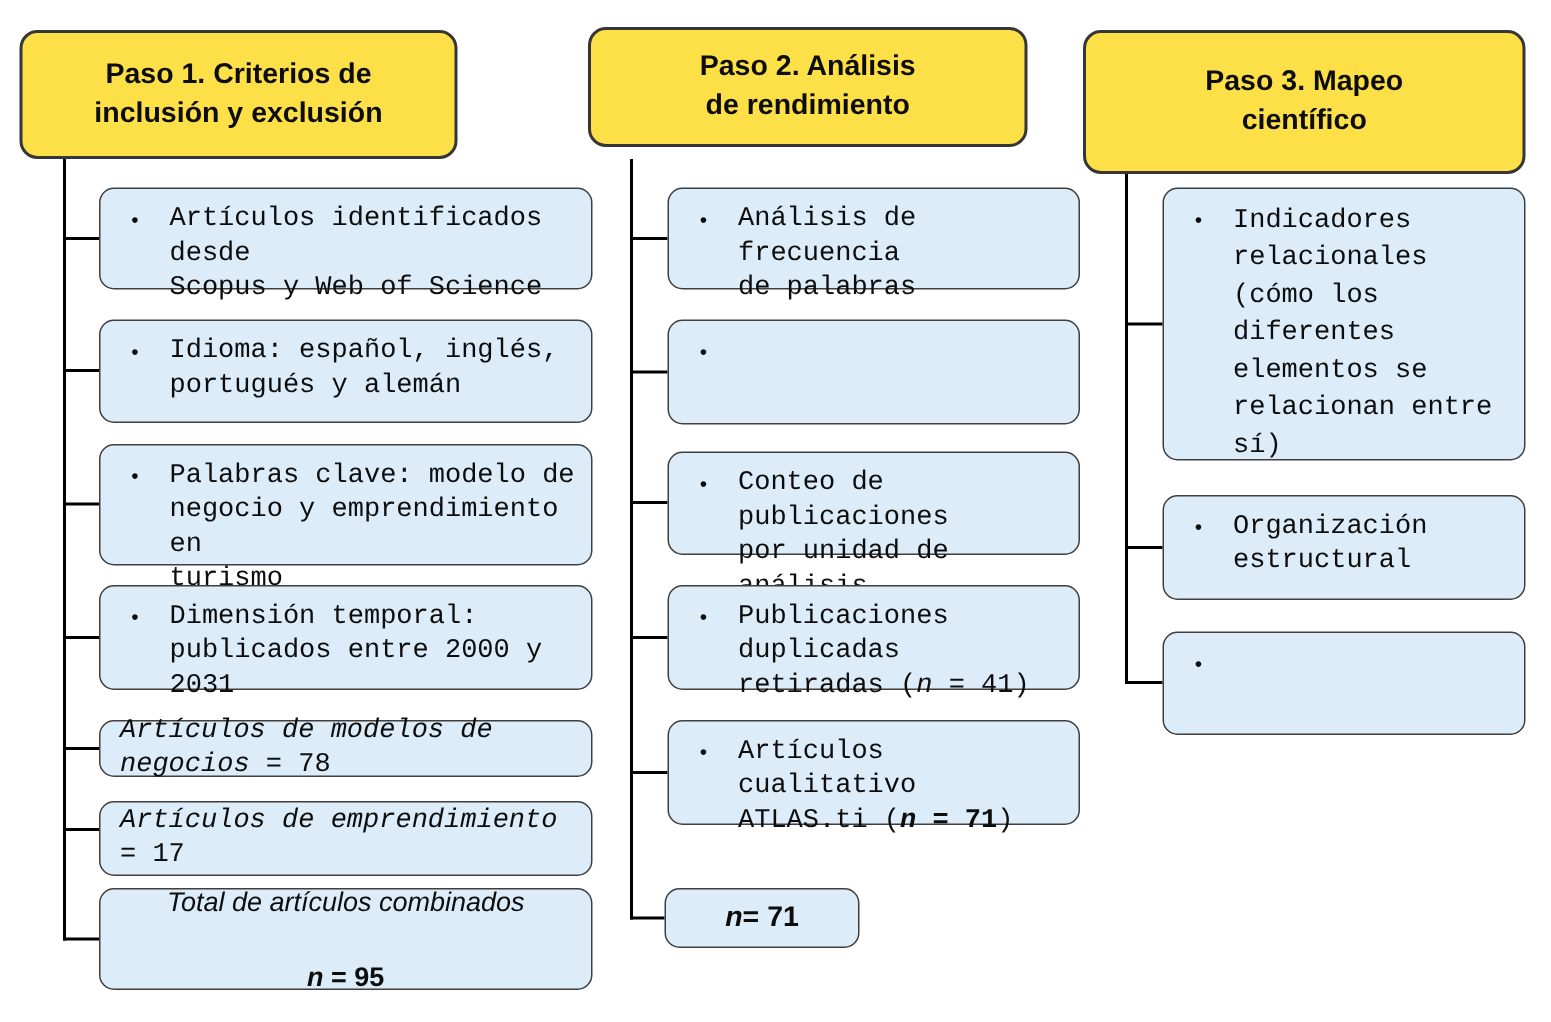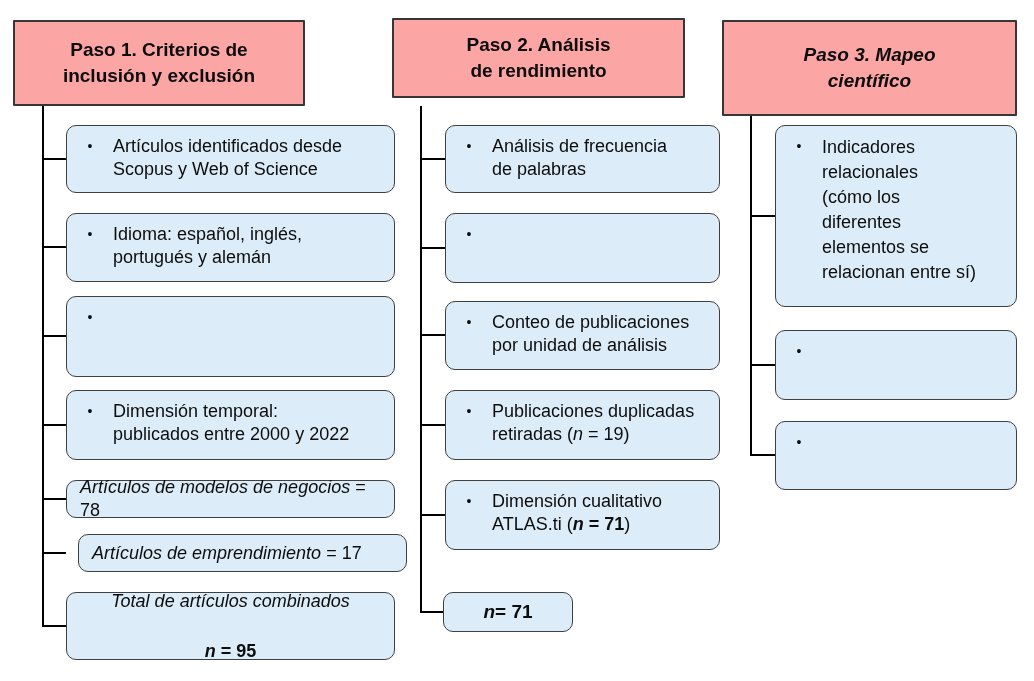--- a/index.html
+++ b/index.html
@@ -12,44 +12,44 @@
     overflow:hidden;
   }
   .box{
     position:absolute;
     box-sizing:border-box;
     background:#dcedf9;
     border:1.6px solid #3f3f3f;
     border-radius:10px;
   }
   .header{
-    background:#fca5a5;
+    background:#fde047;
     border:2.2px solid #363636;
-    border-radius:1px;
+    border-radius:12px;
     display:flex;align-items:center;justify-content:center;
     text-align:center;
     font-weight:bold;
     font-size:19px;
     line-height:26px;
     white-space:pre-line;
   }
   .child{
     display:flex;
     align-items:flex-start;
     padding:9px 8px 6px 0;
     font-size:18px;
     line-height:23px;
   }
   .bullet{
     flex:0 0 46px;
     text-align:center;
     font-size:14px;
     line-height:23px;
   }
-  .txt{white-space:pre-line;}
+  .txt{white-space:pre-line;font-family:Liberation Mono, monospace;}
   .ital{font-style:italic;}
   .boldpart{font-weight:bold;}
   .nchar{font-style:italic;}
   .summary{
     align-items:center;
     padding:0 6px 0 13px;
     font-style:italic;
   }
   .summary .upright{font-style:normal;}
   .total{
@@ -67,21 +67,21 @@
   .stub{position:absolute;height:0;border-top:2.2px solid #000;}
 
   
   .c1h{left:13px;top:20px;width:292px;height:86px;}
   .c1{left:66px;width:329px;}
   .c1-1{top:125px;height:68px;}
   .c1-2{top:213px;height:69px;}
   .c1-3{top:296px;height:81px;}
   .c1-4{top:390px;height:70px;}
   .c1-5{top:480px;height:38px;align-items:center;}
-  .c1-6{top:534px;height:38px;margin-left:12px;}
+  .c1-6{top:534px;height:50px;}
   .c1-7{top:592px;height:68px;gap:27px;}
   .t1{left:42px;top:106px;height:521px;}
   .s1a{left:42px;top:158px;width:24px;}
   .s1b{left:42px;top:246px;width:24px;}
   .s1c{left:42px;top:335px;width:24px;}
   .s1d{left:42px;top:424px;width:24px;}
   .s1e{left:42px;top:498px;width:24px;}
   .s1f{left:42px;top:552px;width:24px;}
   .s1g{left:42px;top:625px;width:24px;}
 
@@ -96,21 +96,21 @@
   .c2-6{left:443px;top:592px;width:130px;height:40px;}
   .t2{left:420px;top:106px;height:507px;}
   .s2a{left:420px;top:158px;width:25px;}
   .s2b{left:420px;top:247px;width:25px;}
   .s2c{left:420px;top:334px;width:25px;}
   .s2d{left:420px;top:424px;width:25px;}
   .s2e{left:420px;top:514px;width:25px;}
   .s2f{left:420px;top:611px;width:23px;}
 
   
-  .c3h{left:722px;top:20px;width:295px;height:96px;font-style:italic;}
+  .c3h{left:722px;top:20px;width:295px;height:96px;}
   .c3{left:775px;width:242px;}
   .c3-1{top:125px;height:182px;}
   .c3-2{top:330px;height:70px;}
   .c3-3{top:421px;height:69px;}
   .t3{left:750px;top:107px;height:349px;}
   .s3a{left:750px;top:215px;width:25px;}
   .s3b{left:750px;top:364px;width:25px;}
   .s3c{left:750px;top:454px;width:25px;}
 </style>
 </head>
@@ -150,26 +150,29 @@
   </div>
 
   <div class="box child c1 c1-2">
     <span class="bullet">•</span>
     <span class="txt">Idioma: español, inglés,
 portugués y alemán</span>
   </div>
 
   <div class="box child c1 c1-3">
     <span class="bullet">•</span>
+    <span class="txt">Palabras clave: modelo de
+negocio y emprendimiento en
+turismo</span>
   </div>
 
   <div class="box child c1 c1-4">
     <span class="bullet">•</span>
     <span class="txt">Dimensión temporal:
-publicados entre 2000 y 2022</span>
+publicados entre 2000 y 2031</span>
   </div>
 
   <div class="box child summary c1 c1-5">
     <span class="txt"><span>Artículos de modelos de negocios</span><span class="upright"> = 78</span></span>
   </div>
 
   <div class="box child summary c1 c1-6">
     <span class="txt"><span>Artículos de emprendimiento</span><span class="upright"> = 17</span></span>
   </div>
 
@@ -193,26 +196,26 @@
 
   <div class="box child c2 c2-3">
     <span class="bullet">•</span>
     <span class="txt">Conteo de publicaciones
 por unidad de análisis</span>
   </div>
 
   <div class="box child c2 c2-4">
     <span class="bullet">•</span>
     <span class="txt"><span>Publicaciones duplicadas
-retiradas (</span><span class="nchar">n</span><span> = 19)</span></span>
+retiradas (</span><span class="nchar">n</span><span> = 41)</span></span>
   </div>
 
   <div class="box child c2 c2-5">
     <span class="bullet">•</span>
-    <span class="txt"><span>Dimensión cualitativo
+    <span class="txt"><span>Artículos cualitativo
 ATLAS.ti  (</span><span class="boldpart"><span class="nchar">n</span><span> = 71</span></span><span>)</span></span>
   </div>
 
   <div class="box nbox c2-6">
       <span class="nchar">n</span>
       <span> = 71</span>
     </div>
 
   <div class="box header c3h">Paso 3. Mapeo
 científico</div>
@@ -222,19 +225,21 @@
     <span class="txt lh25">Indicadores
 relacionales
 (cómo los
 diferentes
 elementos se
 relacionan entre sí)</span>
   </div>
 
   <div class="box child c3 c3-2">
     <span class="bullet">•</span>
+    <span class="txt">Organización
+estructural</span>
   </div>
 
   <div class="box child c3 c3-3">
     <span class="bullet">•</span>
   </div>
 
 </div>
 
 </body></html>

